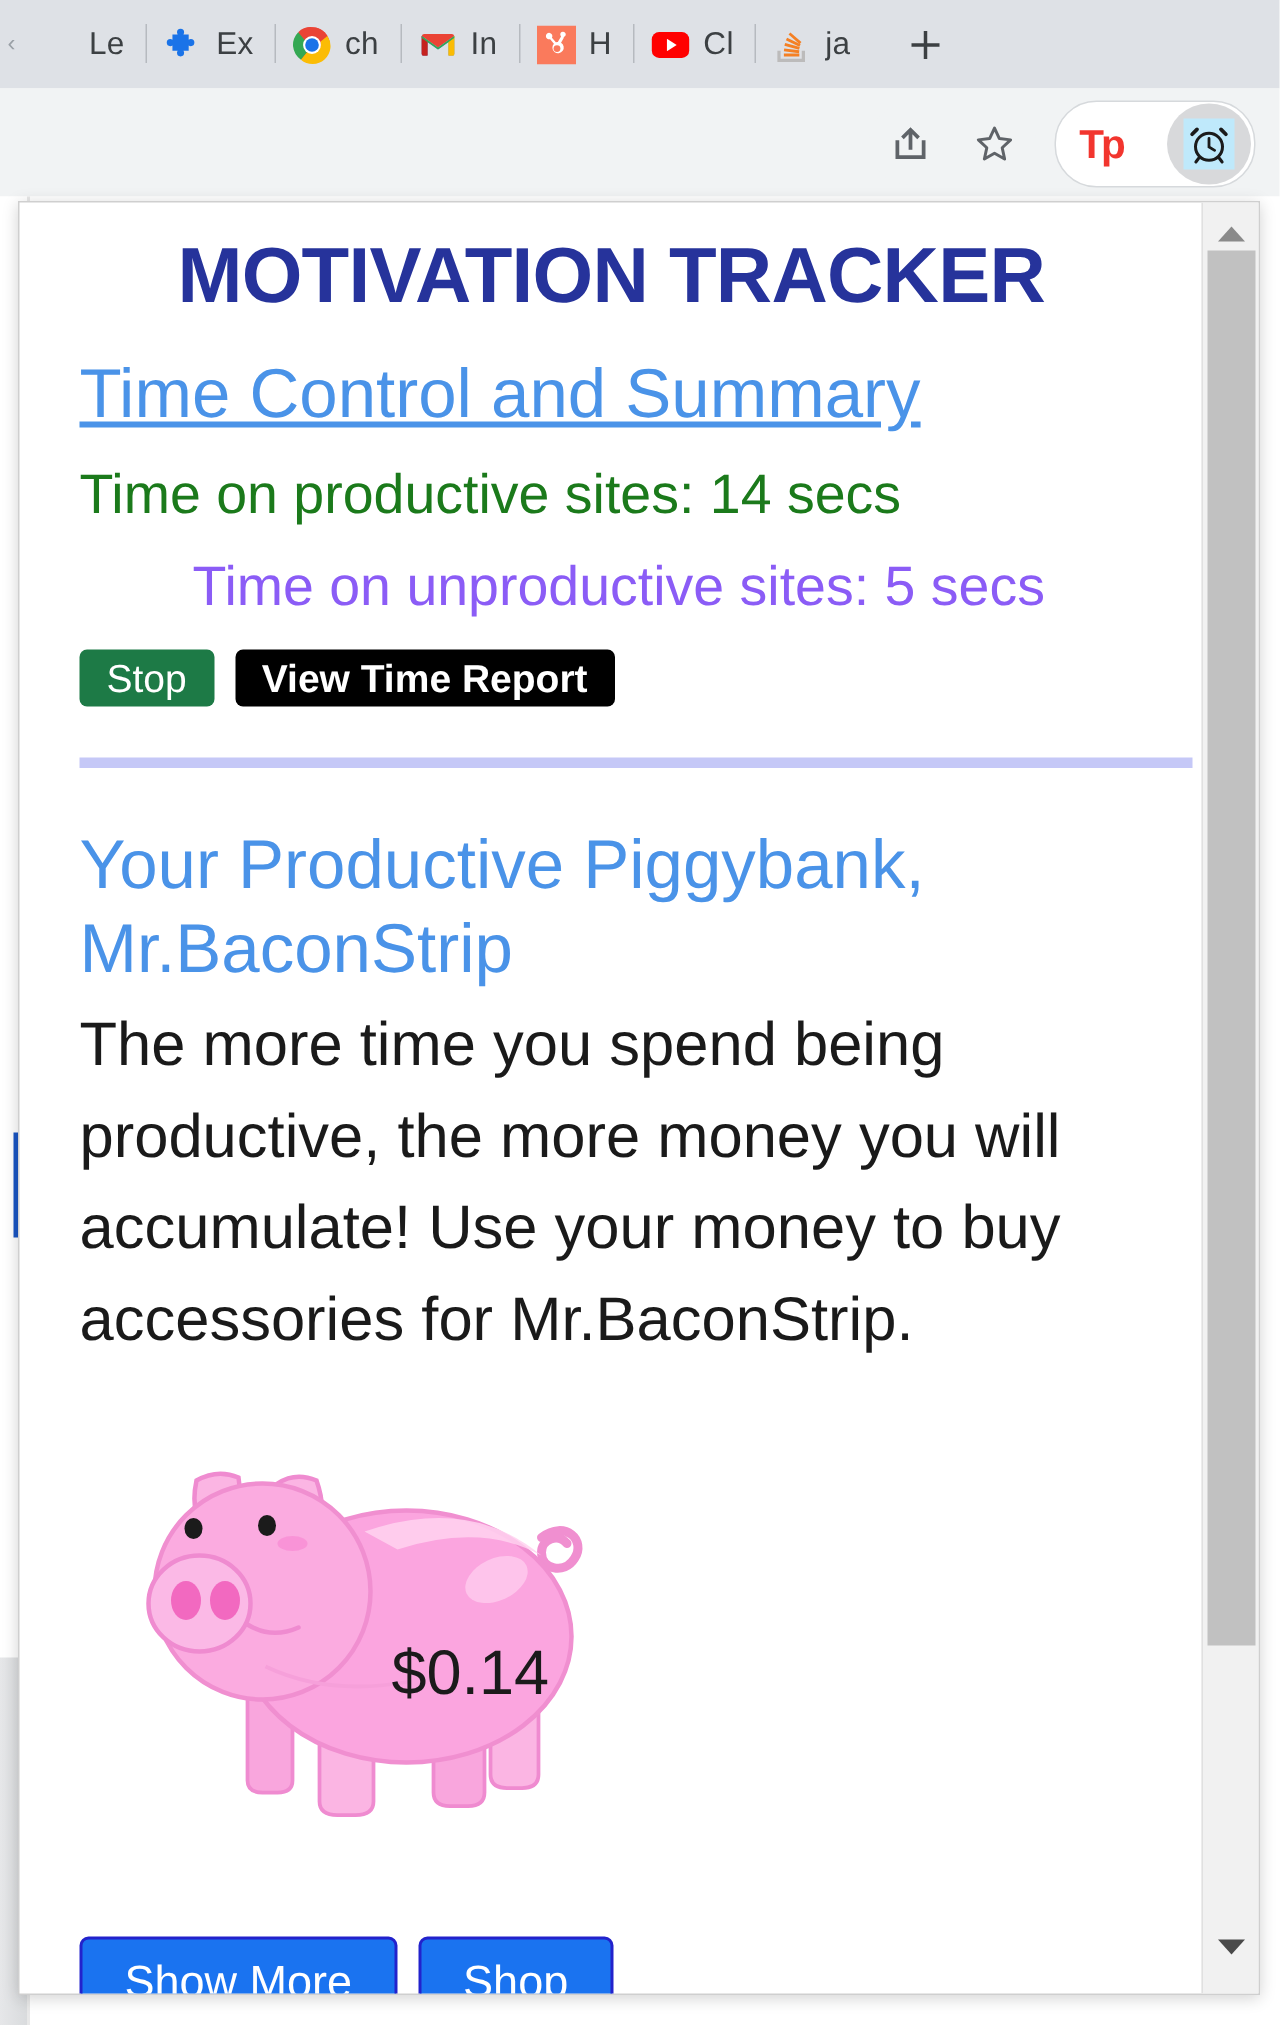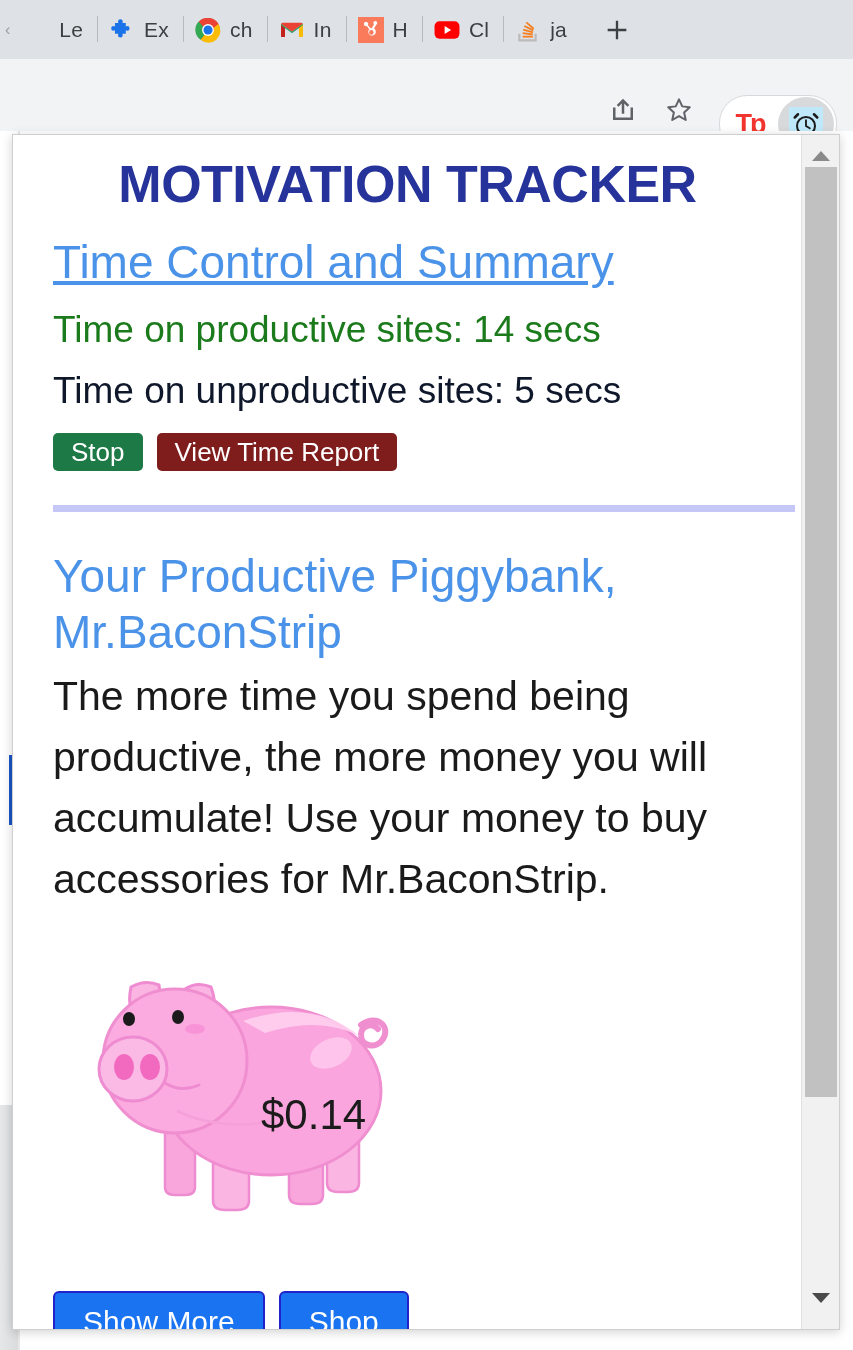--- a/index.html
+++ b/index.html
@@ -64,25 +64,25 @@
     height: 54px; border-radius: 27px;
     background: #f1f3f4;
   }
   .tb-btn {
     width: 56px; height: 54px;
     display: flex; align-items: center; justify-content: center;
   }
   .tb-btn svg { width: 30px; height: 30px; }
 
   .ext-pill {
-    display: flex; align-items: center; gap: 0;
+    display: flex; align-items: center; gap: 16px;
     height: 56px; border-radius: 28px;
     border: 1px solid #d6d9dc;
     background: #ffffff;
-    margin-left: 12px; padding: 0 2px; margin-top: 28px;
+    margin-left: 12px; padding: 0 2px;
   }
   .ext-btn {
     width: 56px; height: 54px;
     display: flex; align-items: center; justify-content: center;
     border-radius: 50%;
   }
   .ext-btn.active { background: #d8d9db; }
   .ext-tp {
     font-size: 27px; font-weight: bold; color: #f2352e;
     letter-spacing: -2px; line-height: 1;
@@ -140,33 +140,33 @@
   h2.subtitle {
     margin: 26px 0 0 10px;
     font-size: 46px; font-weight: normal;
     color: #4a93e8; line-height: 1.05; text-decoration: underline;
   }
   .stat {
     margin: 24px 0 0 10px;
     font-size: 37px; line-height: 1.1;
   }
   .stat.productive { color: #1b7a1b; }
-  .stat.unproductive { color: #0f172a; margin-top: 20px; }
+  .stat.unproductive { color: #8b5cf6; margin-top: 20px; text-align: center; }
 
   .btn-row { margin: 22px 0 0 10px; display: flex; gap: 14px; align-items: flex-start; }
   .btn {
     border: none; border-radius: 5px;
     font-size: 26px; line-height: 1;
     color: #ffffff;
     padding: 6px 18px;
     cursor: pointer;
     font-family: "Liberation Sans", sans-serif;
   }
   .btn-stop { background: #1d7a46; }
-  .btn-report { background: #7f1d1d; }
+  .btn-report { background: #000000; font-weight: bold; }
 
   hr.divider {
     margin: 34px 0 0 10px;
     width: 742px; height: 7px;
     border: none; background: #c5c8f7;
   }
 
   h2.piggy-title {
     margin: 36px 0 0 10px;
     font-size: 46px; font-weight: normal;

